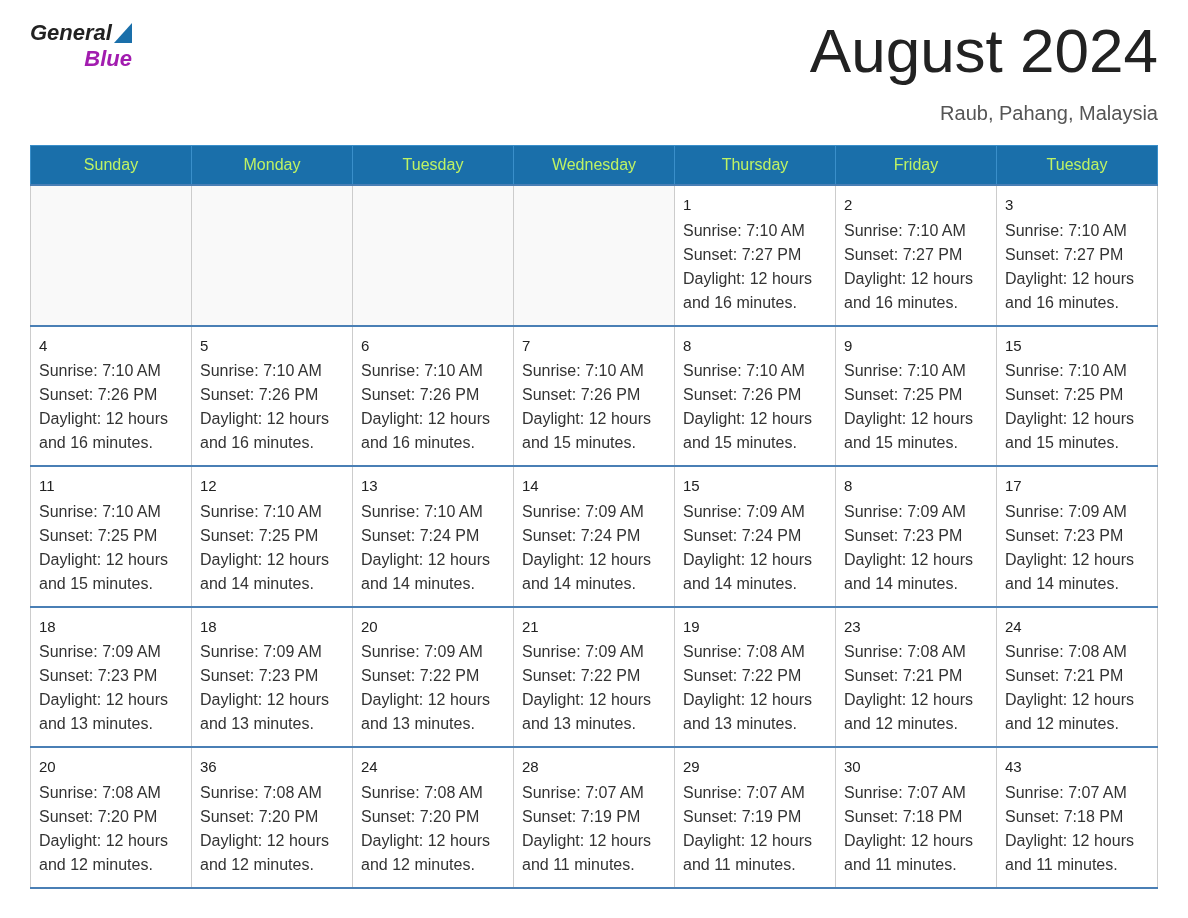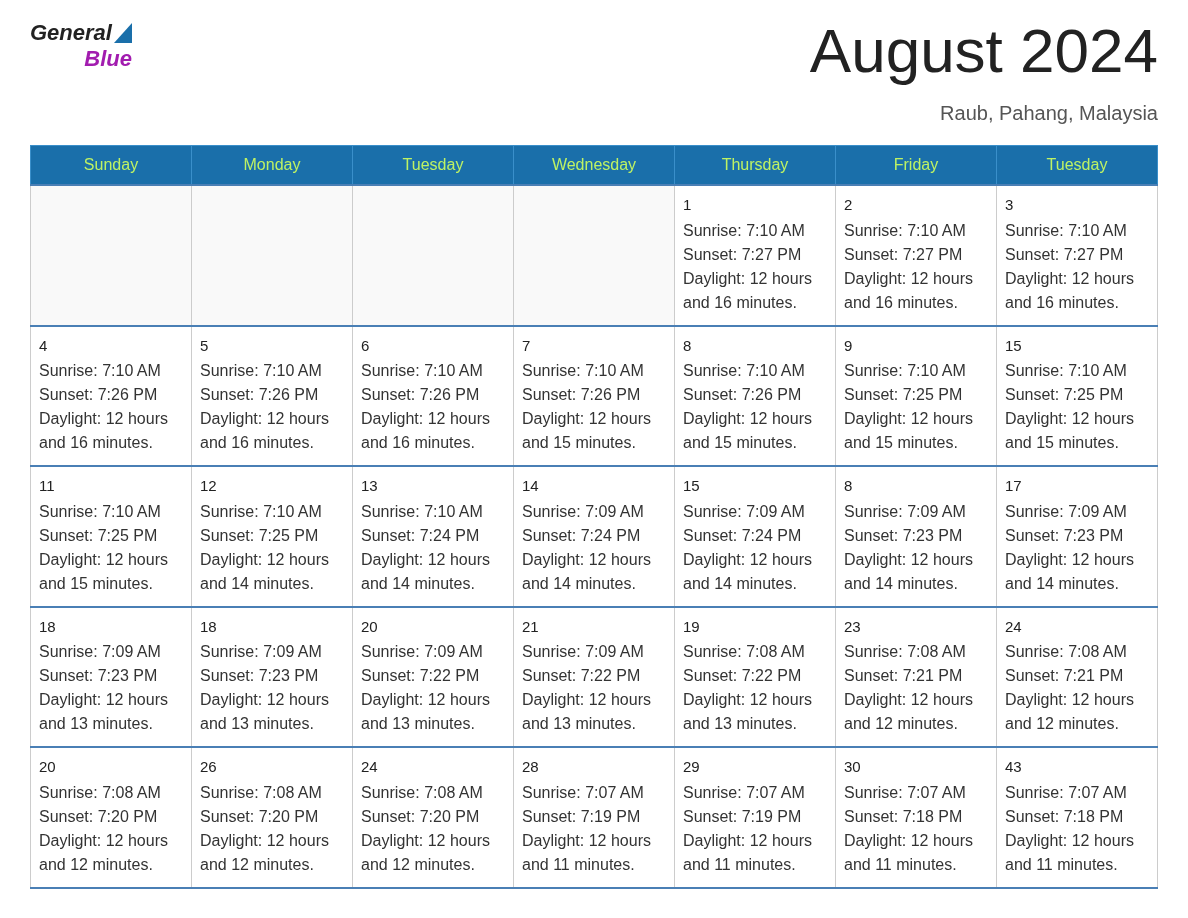--- a/index.html
+++ b/index.html
@@ -224,21 +224,21 @@
           <span class="day-number">24</span>
           <div class="day-info">Sunrise: 7:08 AM<br>Sunset: 7:21 PM<br>Daylight: 12 hours<br>and 12 minutes.</div>
         </td>
       </tr>
       <tr>
         <td>
           <span class="day-number">20</span>
           <div class="day-info">Sunrise: 7:08 AM<br>Sunset: 7:20 PM<br>Daylight: 12 hours<br>and 12 minutes.</div>
         </td>
         <td>
-          <span class="day-number">26</span>
+          <span class="day-number">36</span>
           <div class="day-info">Sunrise: 7:08 AM<br>Sunset: 7:20 PM<br>Daylight: 12 hours<br>and 12 minutes.</div>
         </td>
         <td>
           <span class="day-number">24</span>
           <div class="day-info">Sunrise: 7:08 AM<br>Sunset: 7:20 PM<br>Daylight: 12 hours<br>and 12 minutes.</div>
         </td>
         <td>
           <span class="day-number">28</span>
           <div class="day-info">Sunrise: 7:07 AM<br>Sunset: 7:19 PM<br>Daylight: 12 hours<br>and 11 minutes.</div>
         </td>

